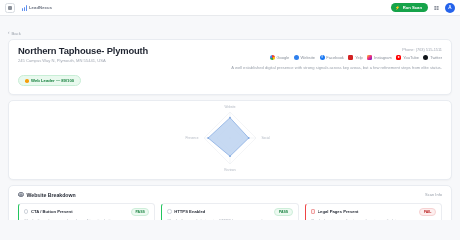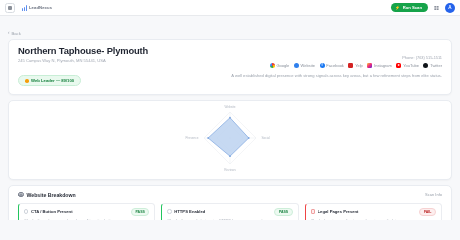--- a/index.html
+++ b/index.html
@@ -81,21 +81,21 @@
   .back-link .arrow { font-size: 4.5px; line-height: 1; }
 
   
   .card {
     background: #ffffff;
     border: 1px solid #e9ecf1;
     border-radius: 5px;
     box-shadow: 0 1px 1.5px rgba(16,24,40,0.03);
   }
   .hero { padding: 6px 9px 7px 9px; }
-  .hero-row { display: flex; align-items: center; }
+  .hero-row { display: flex; align-items: flex-start; }
   .hero-left { flex: 1 1 auto; min-width: 0; }
   .hero-right { flex: 0 0 auto; text-align: right; padding-top: 1px; }
 
   .page-title {
     font-size: 9.4px; font-weight: 700; color: #1f2430;
     letter-spacing: -0.15px; line-height: 1.1;
   }
   .page-sub {
     margin-top: 2.5px;
     font-size: 4.1px; color: #a2a8b3; line-height: 1.2;

